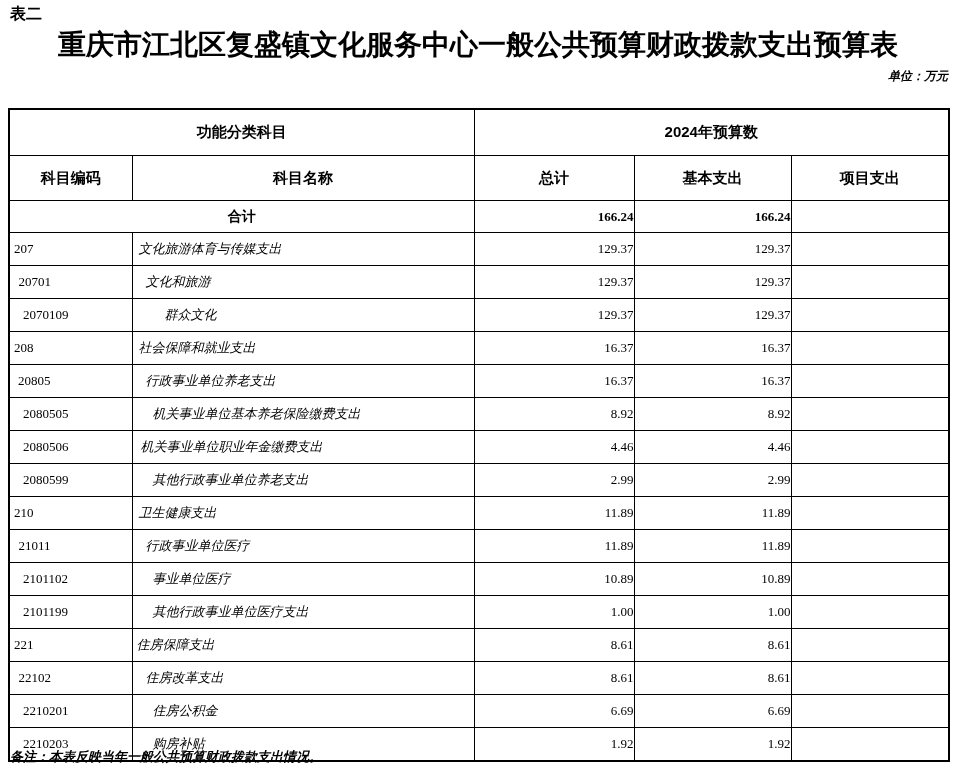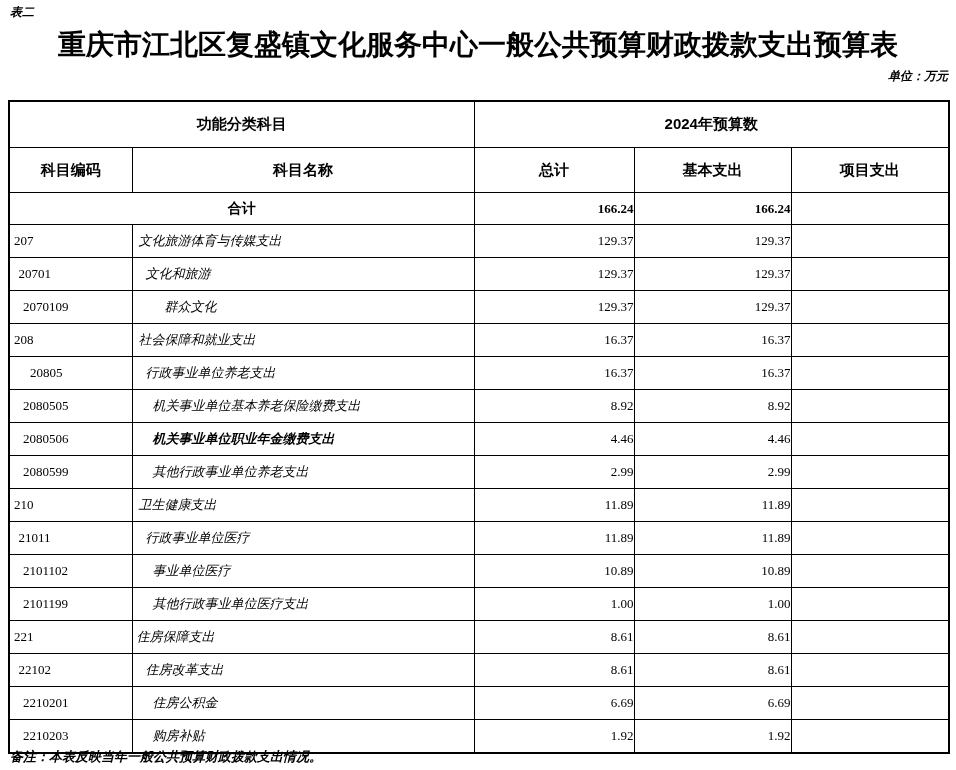--- a/index.html
+++ b/index.html
@@ -9,22 +9,21 @@
     height: 770px;
     background: #ffffff;
     font-family: "Liberation Serif", "DejaVu Serif", serif;
     color: #000;
     overflow: hidden;
   }
   .corner-label {
     position: absolute;
     left: 10px;
     top: 4px;
-    font-size: 12px;
-    font-style: italic;
+    font-size: 16px;
     font-weight: bold;
   }
   .doc-title {
     position: absolute;
     left: 0;
     right: 0;
     top: 26px;
     text-align: center;
     font-size: 28px;
     font-weight: bold;
@@ -35,21 +34,21 @@
     position: absolute;
     right: 8px;
     top: 68px;
     font-size: 12px;
     font-style: italic;
     font-weight: bold;
   }
   table.budget {
     position: absolute;
     left: 8px;
-    top: 100px;
+    top: 108px;
     width: 940px;
     border-collapse: collapse;
     table-layout: fixed;
     border: 2px solid #000;
   }
   table.budget th, table.budget td {
     border: 1px solid #000;
     padding: 0;
     overflow: hidden;
     white-space: nowrap;
@@ -172,36 +171,36 @@
           <td class="num-cell"></td>
         </tr>
         <tr class="data-row">
           <td class="code-cell" style="padding-left: 4px;">208</td>
           <td class="name-cell" style="padding-left: 6px;">社会保障和就业支出</td>
           <td class="num-cell">16.37</td>
           <td class="num-cell">16.37</td>
           <td class="num-cell"></td>
         </tr>
         <tr class="data-row">
-          <td class="code-cell" style="padding-left: 20px;">20805</td>
+          <td class="code-cell" style="padding-left: 8px;">20805</td>
           <td class="name-cell" style="padding-left: 13px;">行政事业单位养老支出</td>
           <td class="num-cell">16.37</td>
           <td class="num-cell">16.37</td>
           <td class="num-cell"></td>
         </tr>
         <tr class="data-row">
           <td class="code-cell" style="padding-left: 13px;">2080505</td>
           <td class="name-cell" style="padding-left: 20px;">机关事业单位基本养老保险缴费支出</td>
           <td class="num-cell">8.92</td>
           <td class="num-cell">8.92</td>
           <td class="num-cell"></td>
         </tr>
         <tr class="data-row">
           <td class="code-cell" style="padding-left: 13px;">2080506</td>
-          <td class="name-cell" style="padding-left: 20px; font-weight: bold;">机关事业单位职业年金缴费支出</td>
+          <td class="name-cell" style="padding-left: 8px;">机关事业单位职业年金缴费支出</td>
           <td class="num-cell">4.46</td>
           <td class="num-cell">4.46</td>
           <td class="num-cell"></td>
         </tr>
         <tr class="data-row">
           <td class="code-cell" style="padding-left: 13px;">2080599</td>
           <td class="name-cell" style="padding-left: 20px;">其他行政事业单位养老支出</td>
           <td class="num-cell">2.99</td>
           <td class="num-cell">2.99</td>
           <td class="num-cell"></td>

